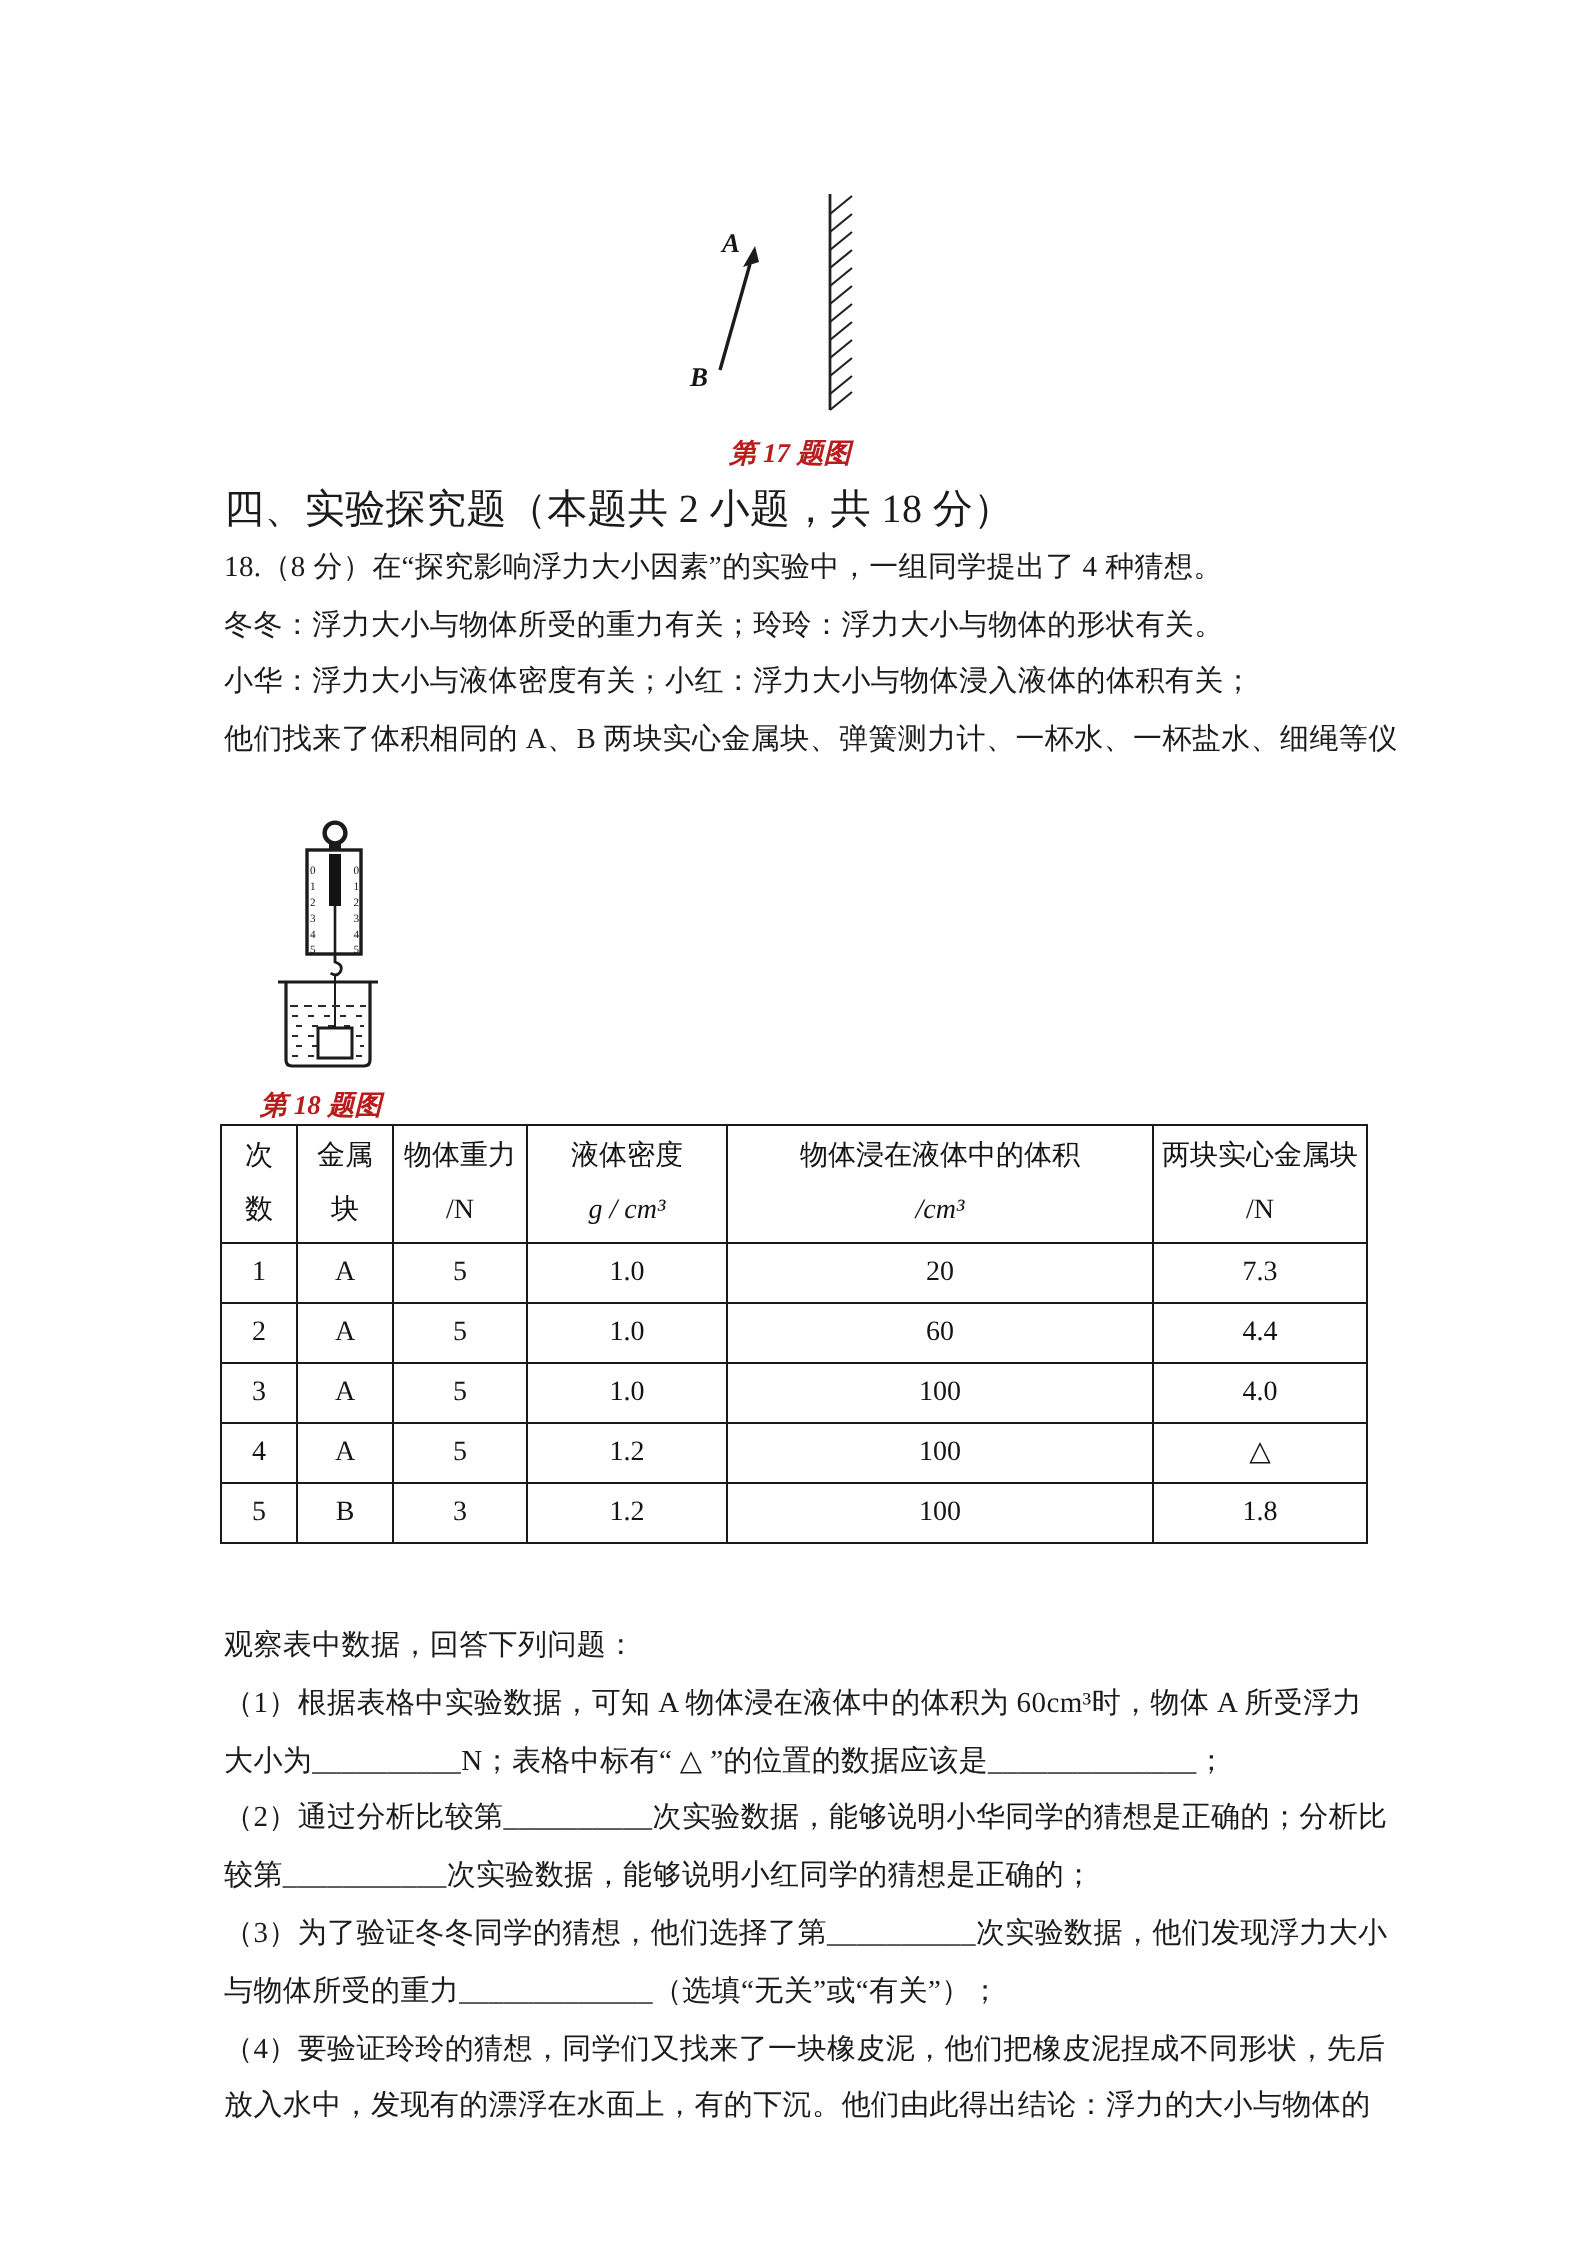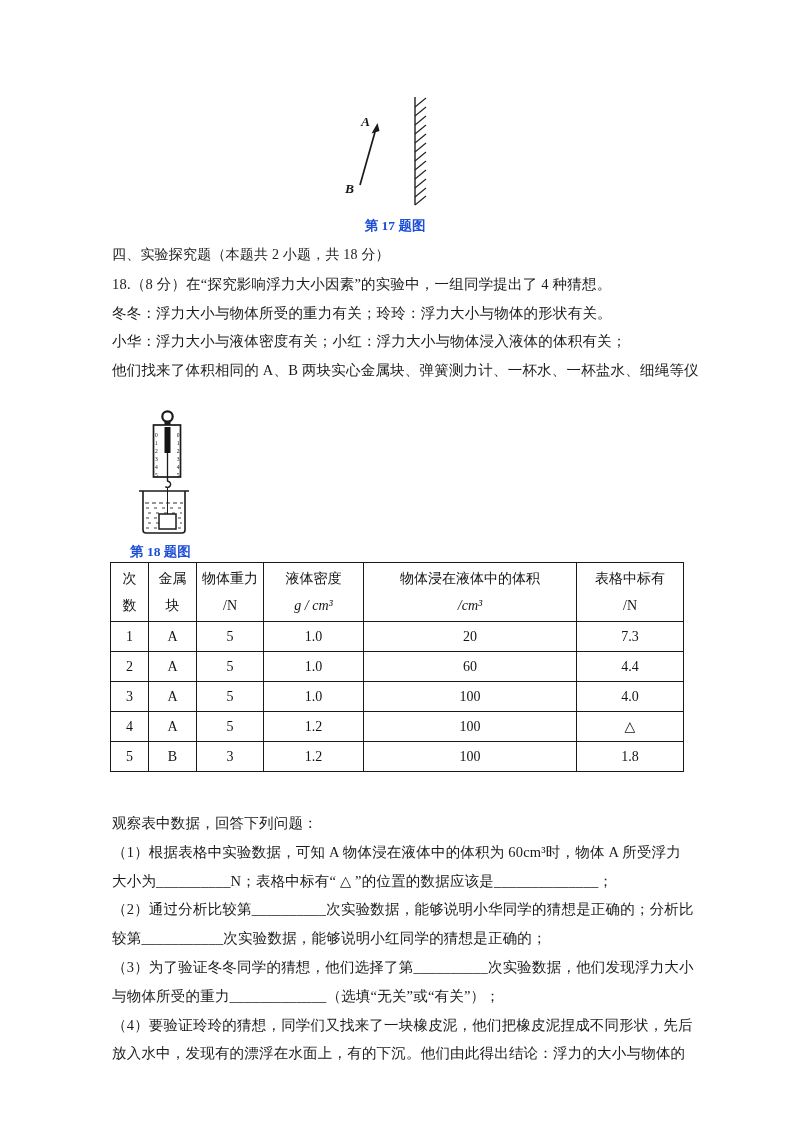--- a/index.html
+++ b/index.html
@@ -9,21 +9,21 @@
     background:#ffffff;
     overflow:hidden;
     font-family:"Liberation Serif","DejaVu Serif",serif;
     color:#1b1b1b;
   }
   
   .textblock{position:absolute;font-size:14.5px;line-height:28.8px;letter-spacing:0.2px;}
   .tline{white-space:nowrap;}
   
   .fig17{position:absolute;left:330px;top:93px;width:130px;text-align:center;}
-  .figcaption{font-weight:bold;font-size:13.5px;margin-top:2px;color:#1d4ed8;}
+  .figcaption{font-weight:bold;font-size:13.5px;margin-top:2px;color:#b91c1c;font-style:italic;}
   
   .fig18{position:absolute;left:124px;top:407px;width:120px;}
   .fig18 .figcaption{text-align:left;padding-left:6px;}
   
   table.datatable{
     position:absolute;left:110px;top:562px;
     border-collapse:collapse;table-layout:fixed;
     width:573px;
     font-size:14px;color:#141414;
   }
@@ -68,21 +68,21 @@
         <line x1="30" y1="92" x2="45" y2="39" stroke="#1b1b1b" stroke-width="1.7"></line>
         <polygon points="47.5,30 41.5,40.5 49.5,38" fill="#1b1b1b"></polygon>
       </g>
       <text x="31" y="33" font-size="13.5" font-style="italic" font-weight="bold">A</text>
       <text x="15" y="100" font-size="13.5" font-style="italic" font-weight="bold">B</text>
     </svg>
     <div class="figcaption">第 17 题图</div>
   </div>
 
   <div class="textblock" style="left:112px;top:241px;width:580px;">
-    <div class="tline" style="font-size:14px;">四、实验探究题（本题共 2 小题，共 18 分）</div>
+    <div class="tline" style="font-size:20px;">四、实验探究题（本题共 2 小题，共 18 分）</div>
     <div class="tline">18.（8 分）在“探究影响浮力大小因素”的实验中，一组同学提出了 4 种猜想。</div>
     <div class="tline">冬冬：浮力大小与物体所受的重力有关；玲玲：浮力大小与物体的形状有关。</div>
     <div class="tline">小华：浮力大小与液体密度有关；小红：浮力大小与物体浸入液体的体积有关；</div>
     <div class="tline">他们找来了体积相同的 A、B 两块实心金属块、弹簧测力计、一杯水、一杯盐水、细绳等仪</div>
   </div>
 
   <div class="fig18">
     <svg width="110" height="130" viewBox="0 0 110 130">
 
       <circle cx="43.5" cy="9.5" r="5.2" fill="none" stroke="#1b1b1b" stroke-width="2.2"></circle>
@@ -160,21 +160,21 @@
         </td>
         <td>
           <div class="hcell-l1">液体密度</div>
           <div class="hcell-l2 unit-italic">g / cm³</div>
         </td>
         <td>
           <div class="hcell-l1">物体浸在液体中的体积</div>
           <div class="hcell-l2 unit-italic">/cm³</div>
         </td>
         <td>
-          <div class="hcell-l1">表格中标有</div>
+          <div class="hcell-l1">两块实心金属块</div>
           <div class="hcell-l2">/N</div>
         </td>
       </tr>
       <tr class="bodyrow">
         <td>1</td>
         <td>A</td>
         <td>5</td>
         <td>1.0</td>
         <td>20</td>
         <td>7.3</td>

